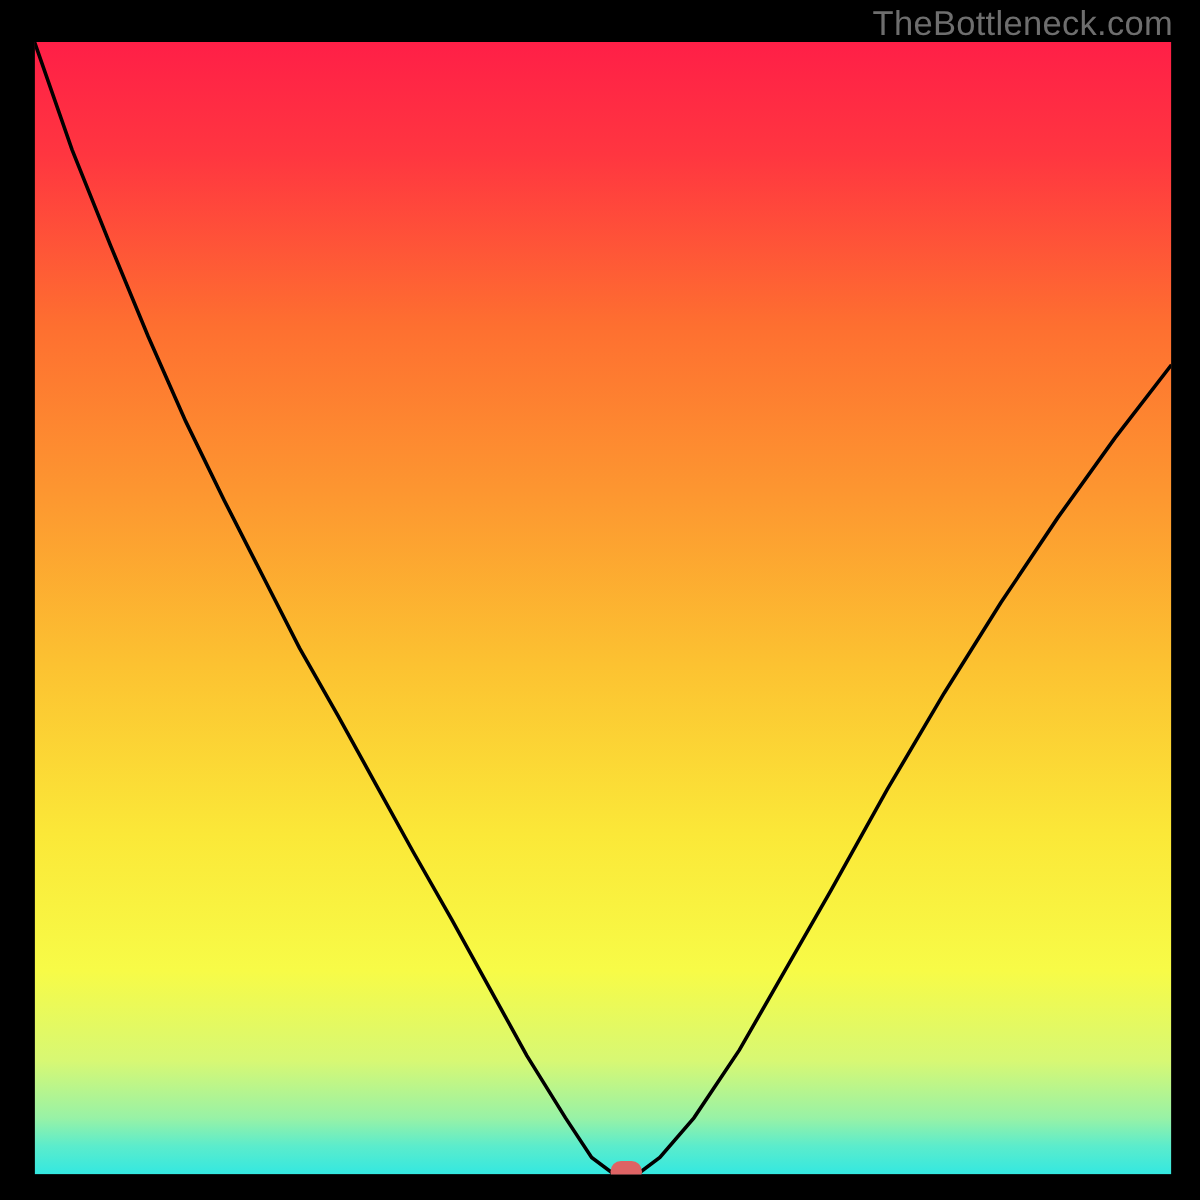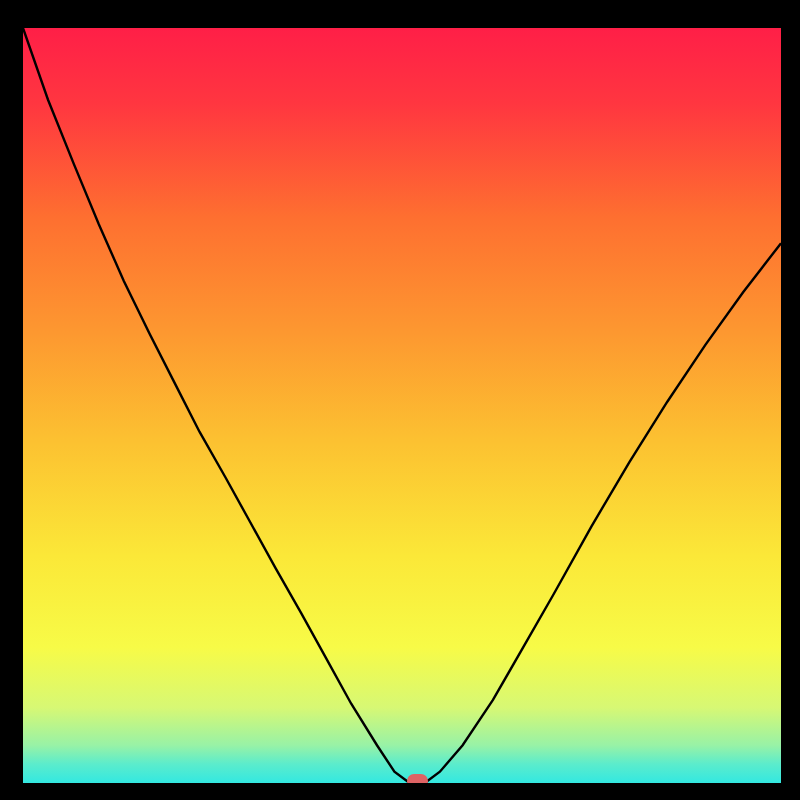--- a/index.html
+++ b/index.html
@@ -44,20 +44,21 @@
     height: 14px;
     border-radius: 7px;
     background: #de6364;
     z-index: 5;
   }
 </style>
 </head>
 <body>
 
 <div class="frame">
+  <div class="watermark">TheBottleneck.com</div>
 
   <div class="plot">
     <svg id="chart-svg" width="758" height="755" viewBox="0 0 758 755" preserveAspectRatio="none">
       <defs>
         <linearGradient id="bg-grad" x1="0" y1="0" x2="0" y2="1">
             <stop offset="0%" stop-color="#ff1f47"></stop>
             <stop offset="10%" stop-color="#ff3640"></stop>
             <stop offset="25%" stop-color="#fe6f30"></stop>
             <stop offset="40%" stop-color="#fd9730"></stop>
             <stop offset="55.00000000000001%" stop-color="#fcc231"></stop>

